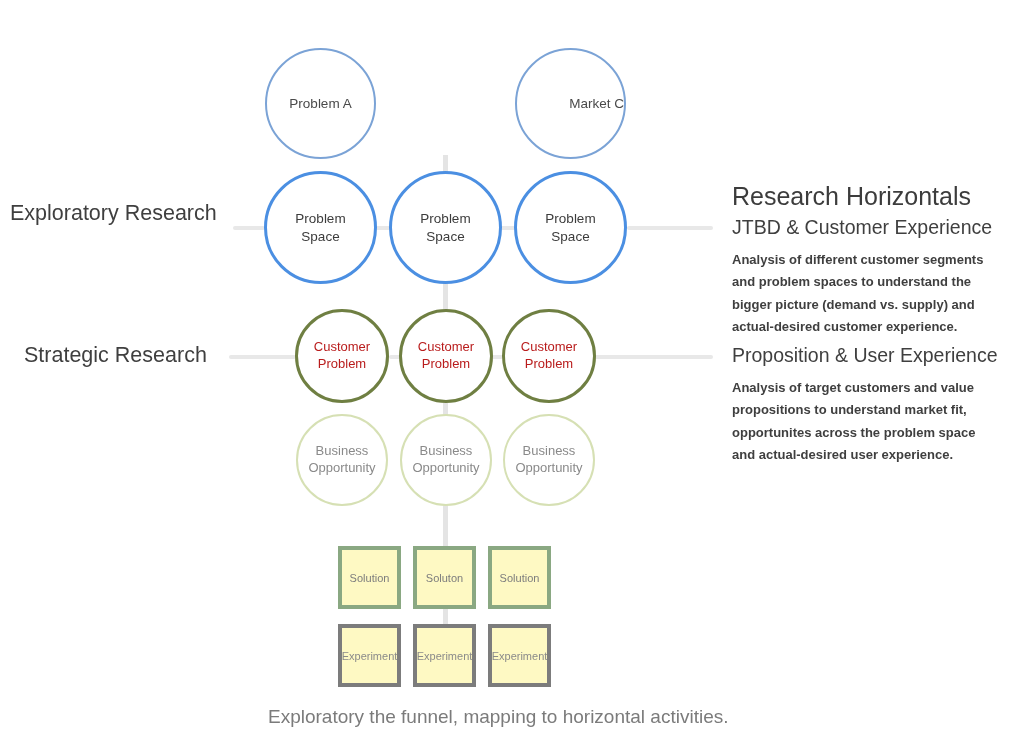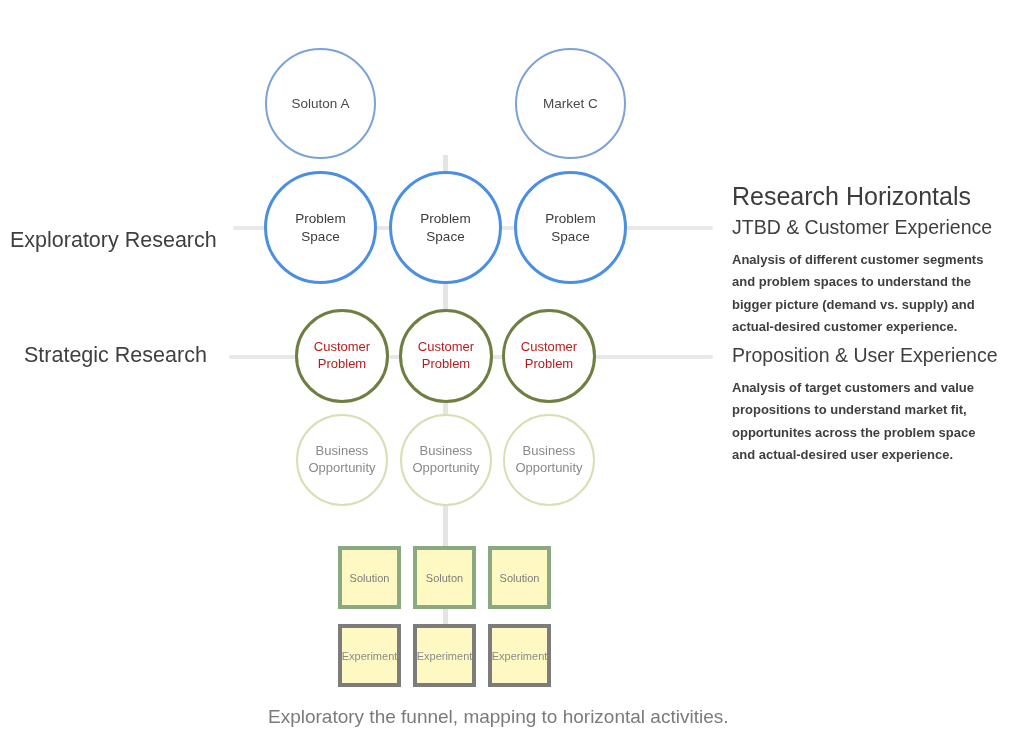--- a/index.html
+++ b/index.html
@@ -149,23 +149,23 @@
   <div class="hline" style="left:375px; top:226px; width:34px;"></div>
   <div class="hline" style="left:499px; top:226px; width:35px;"></div>
   <div class="hline" style="left:627px; top:226px; width:86px;"></div>
 
   <div class="hline" style="left:229px; top:355px; width:67px;"></div>
   <div class="hline" style="left:389px; top:355px; width:12px;"></div>
   <div class="hline" style="left:490px; top:355px; width:13px;"></div>
   <div class="hline" style="left:594px; top:355px; width:119px;"></div>
 
   <div class="node-circle c-market" style="left:265px; top:48px; width:111px; height:111px;">
-    <span>Soluton A</span>
-  </div>
-  <div class="node-circle c-market" style="left:515px; top:48px; width:111px; height:111px;">
+    <span>Problem A</span>
+  </div>
+  <div class="node-circle c-market" style="left:515px; top:48px; width:111px; height:111px;justify-content:flex-end;">
     <span>Market C</span>
   </div>
 
   <div class="node-circle c-problem" style="left:264px; top:171px; width:113px; height:113px;">
     <span>
       <span>Problem</span><br>
       <span>Space</span>
     </span>
   </div>
   <div class="node-circle c-problem" style="left:389px; top:171px; width:113px; height:113px;">
@@ -232,21 +232,21 @@
   <div class="node-square s-experiment" style="left:338px; top:624px; width:63px; height:63px;">
     <span>Experiment</span>
   </div>
   <div class="node-square s-experiment" style="left:413px; top:624px; width:63px; height:63px;">
     <span>Experiment</span>
   </div>
   <div class="node-square s-experiment" style="left:488px; top:624px; width:63px; height:63px;">
     <span>Experiment</span>
   </div>
 
-  <div class="row-label" style="left:10px; top:228px;">Exploratory Research</div>
+  <div class="row-label" style="left:10px; top:201px;">Exploratory Research</div>
   <div class="row-label" style="left:24px; top:343px;">Strategic Research</div>
 
   <div class="panel-title" style="left:732px; top:158px;margin-top:24px;">Research Horizontals</div>
 
   <div class="panel-head" style="left:732px; top:216px;">JTBD &amp; Customer Experience</div>
   <div class="panel-body" style="left:732px; top:249px;">Analysis of different customer segments and problem spaces to understand the bigger picture (demand vs. supply) and actual-desired customer experience.</div>
 
   <div class="panel-head" style="left:732px; top:344px;">Proposition &amp; User Experience</div>
   <div class="panel-body" style="left:732px; top:377px;">Analysis of target customers and value propositions to understand market fit, opportunites across the problem space and actual-desired user experience.</div>
 

